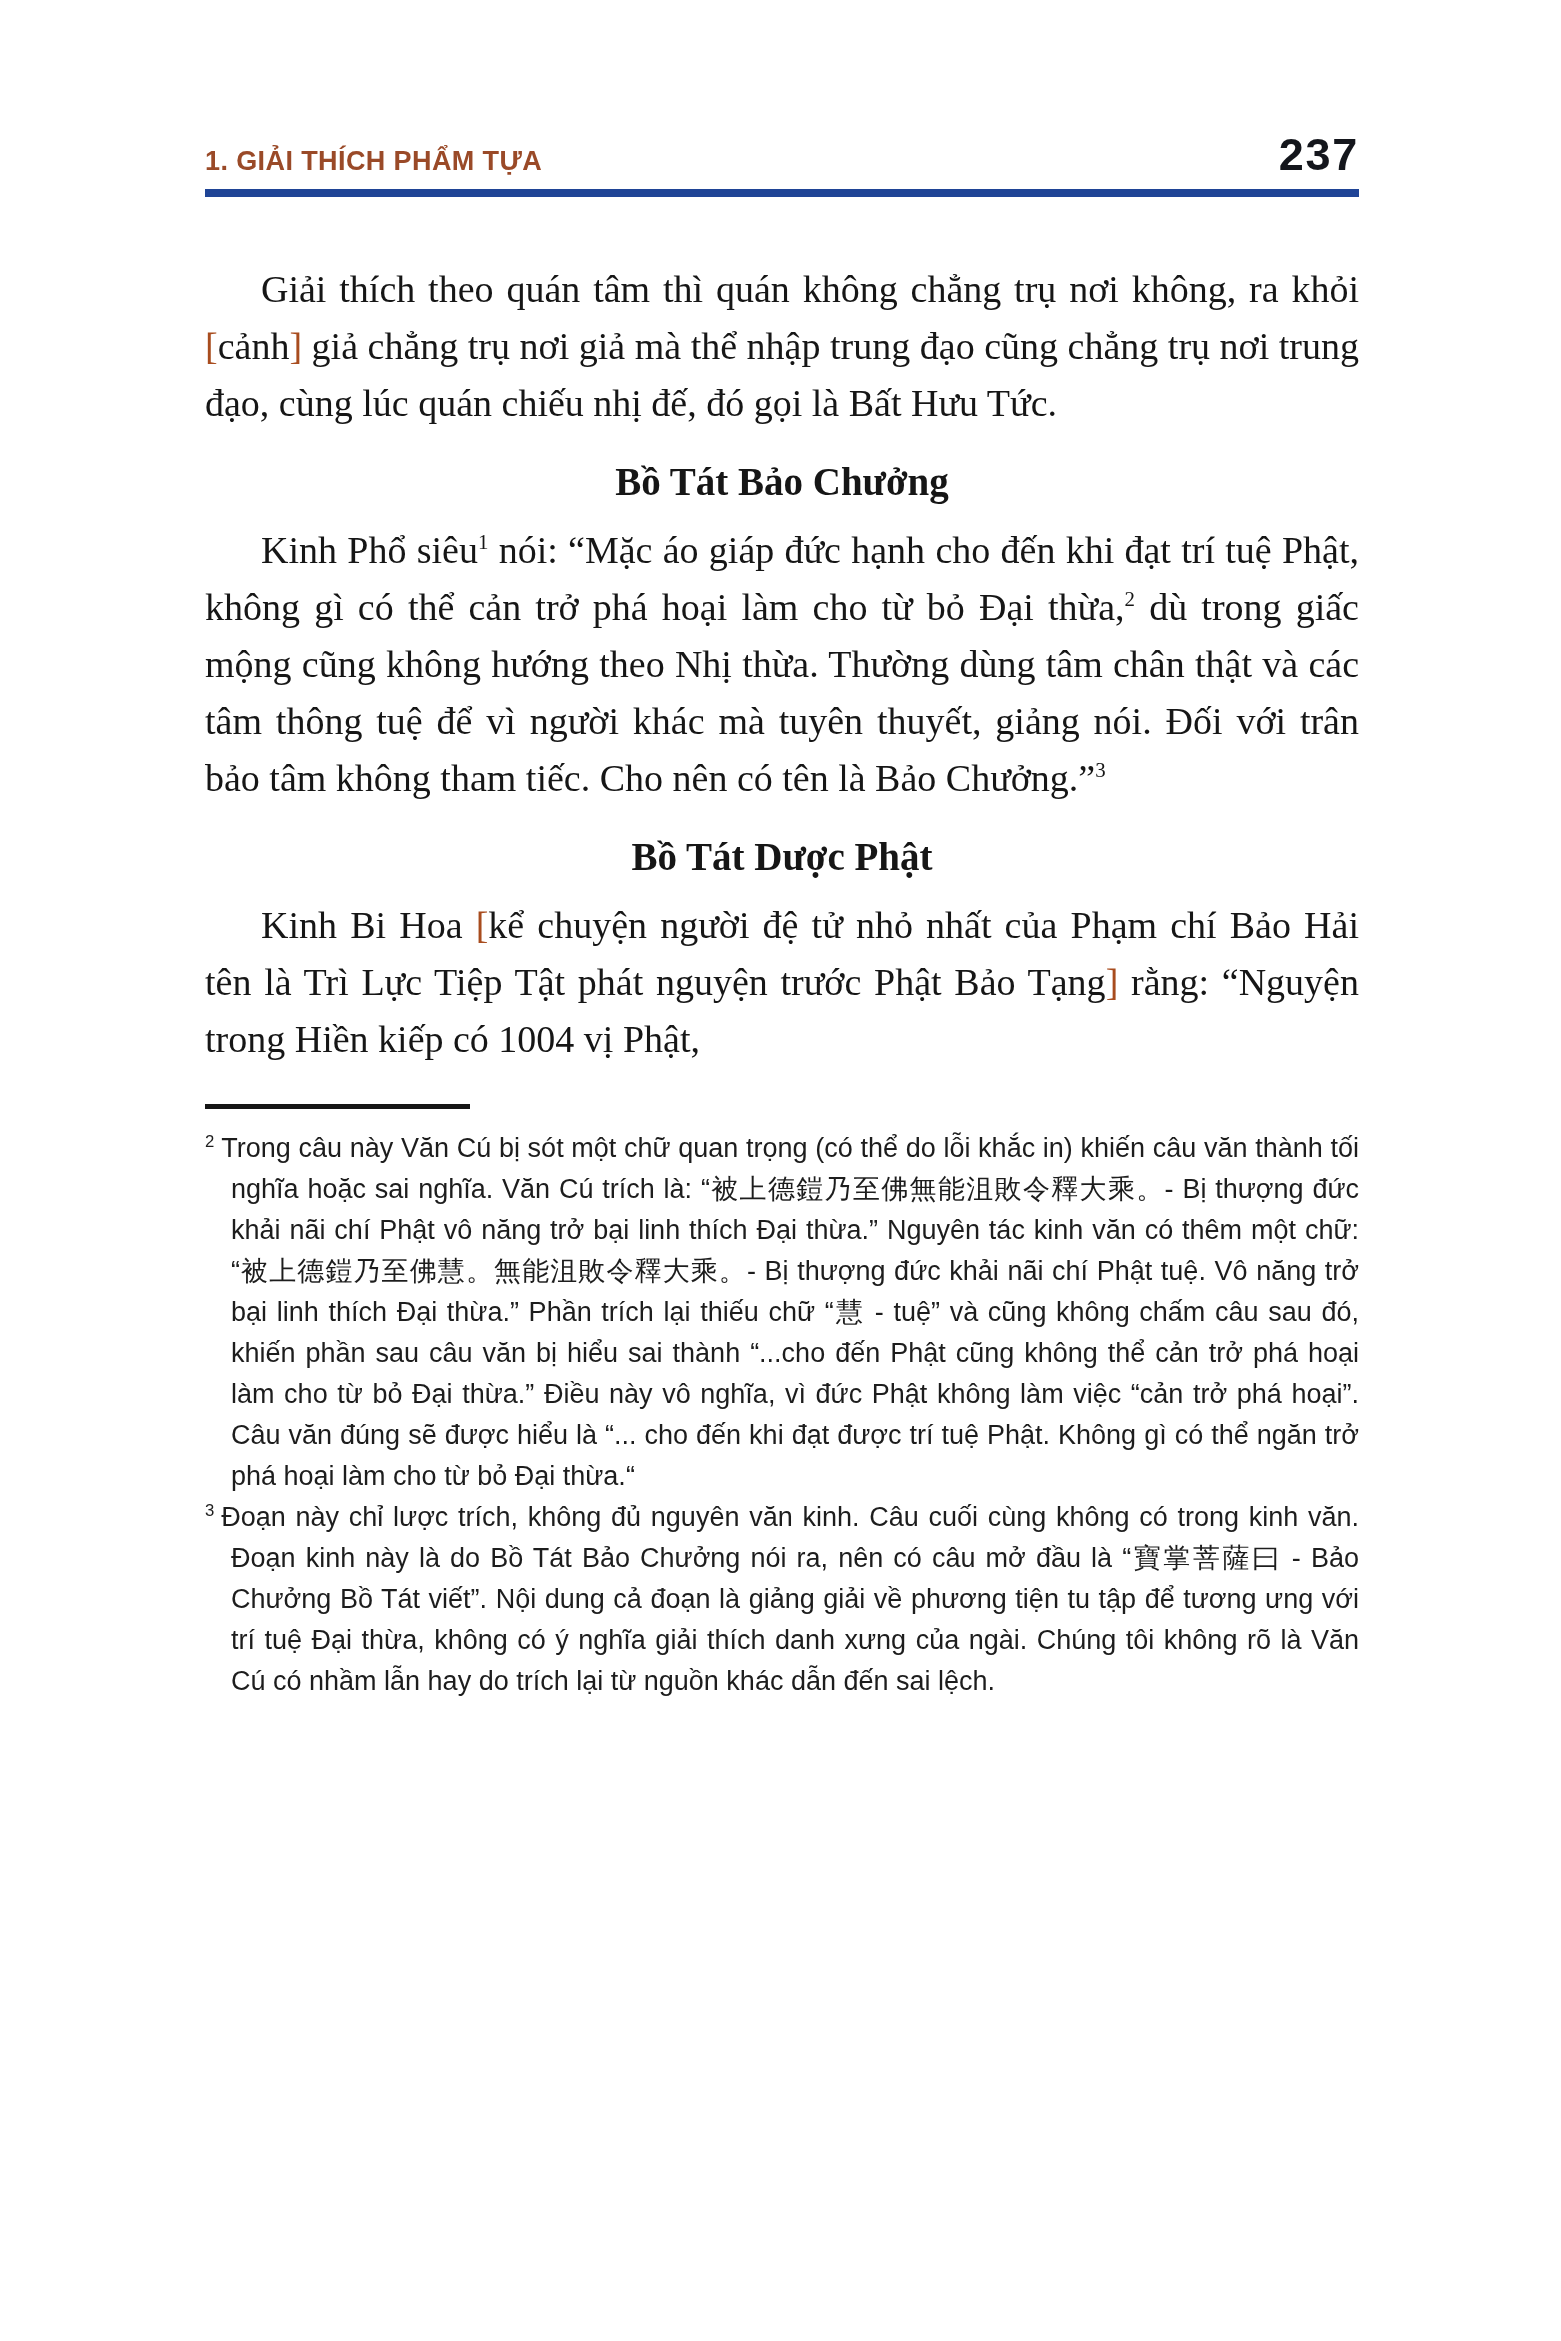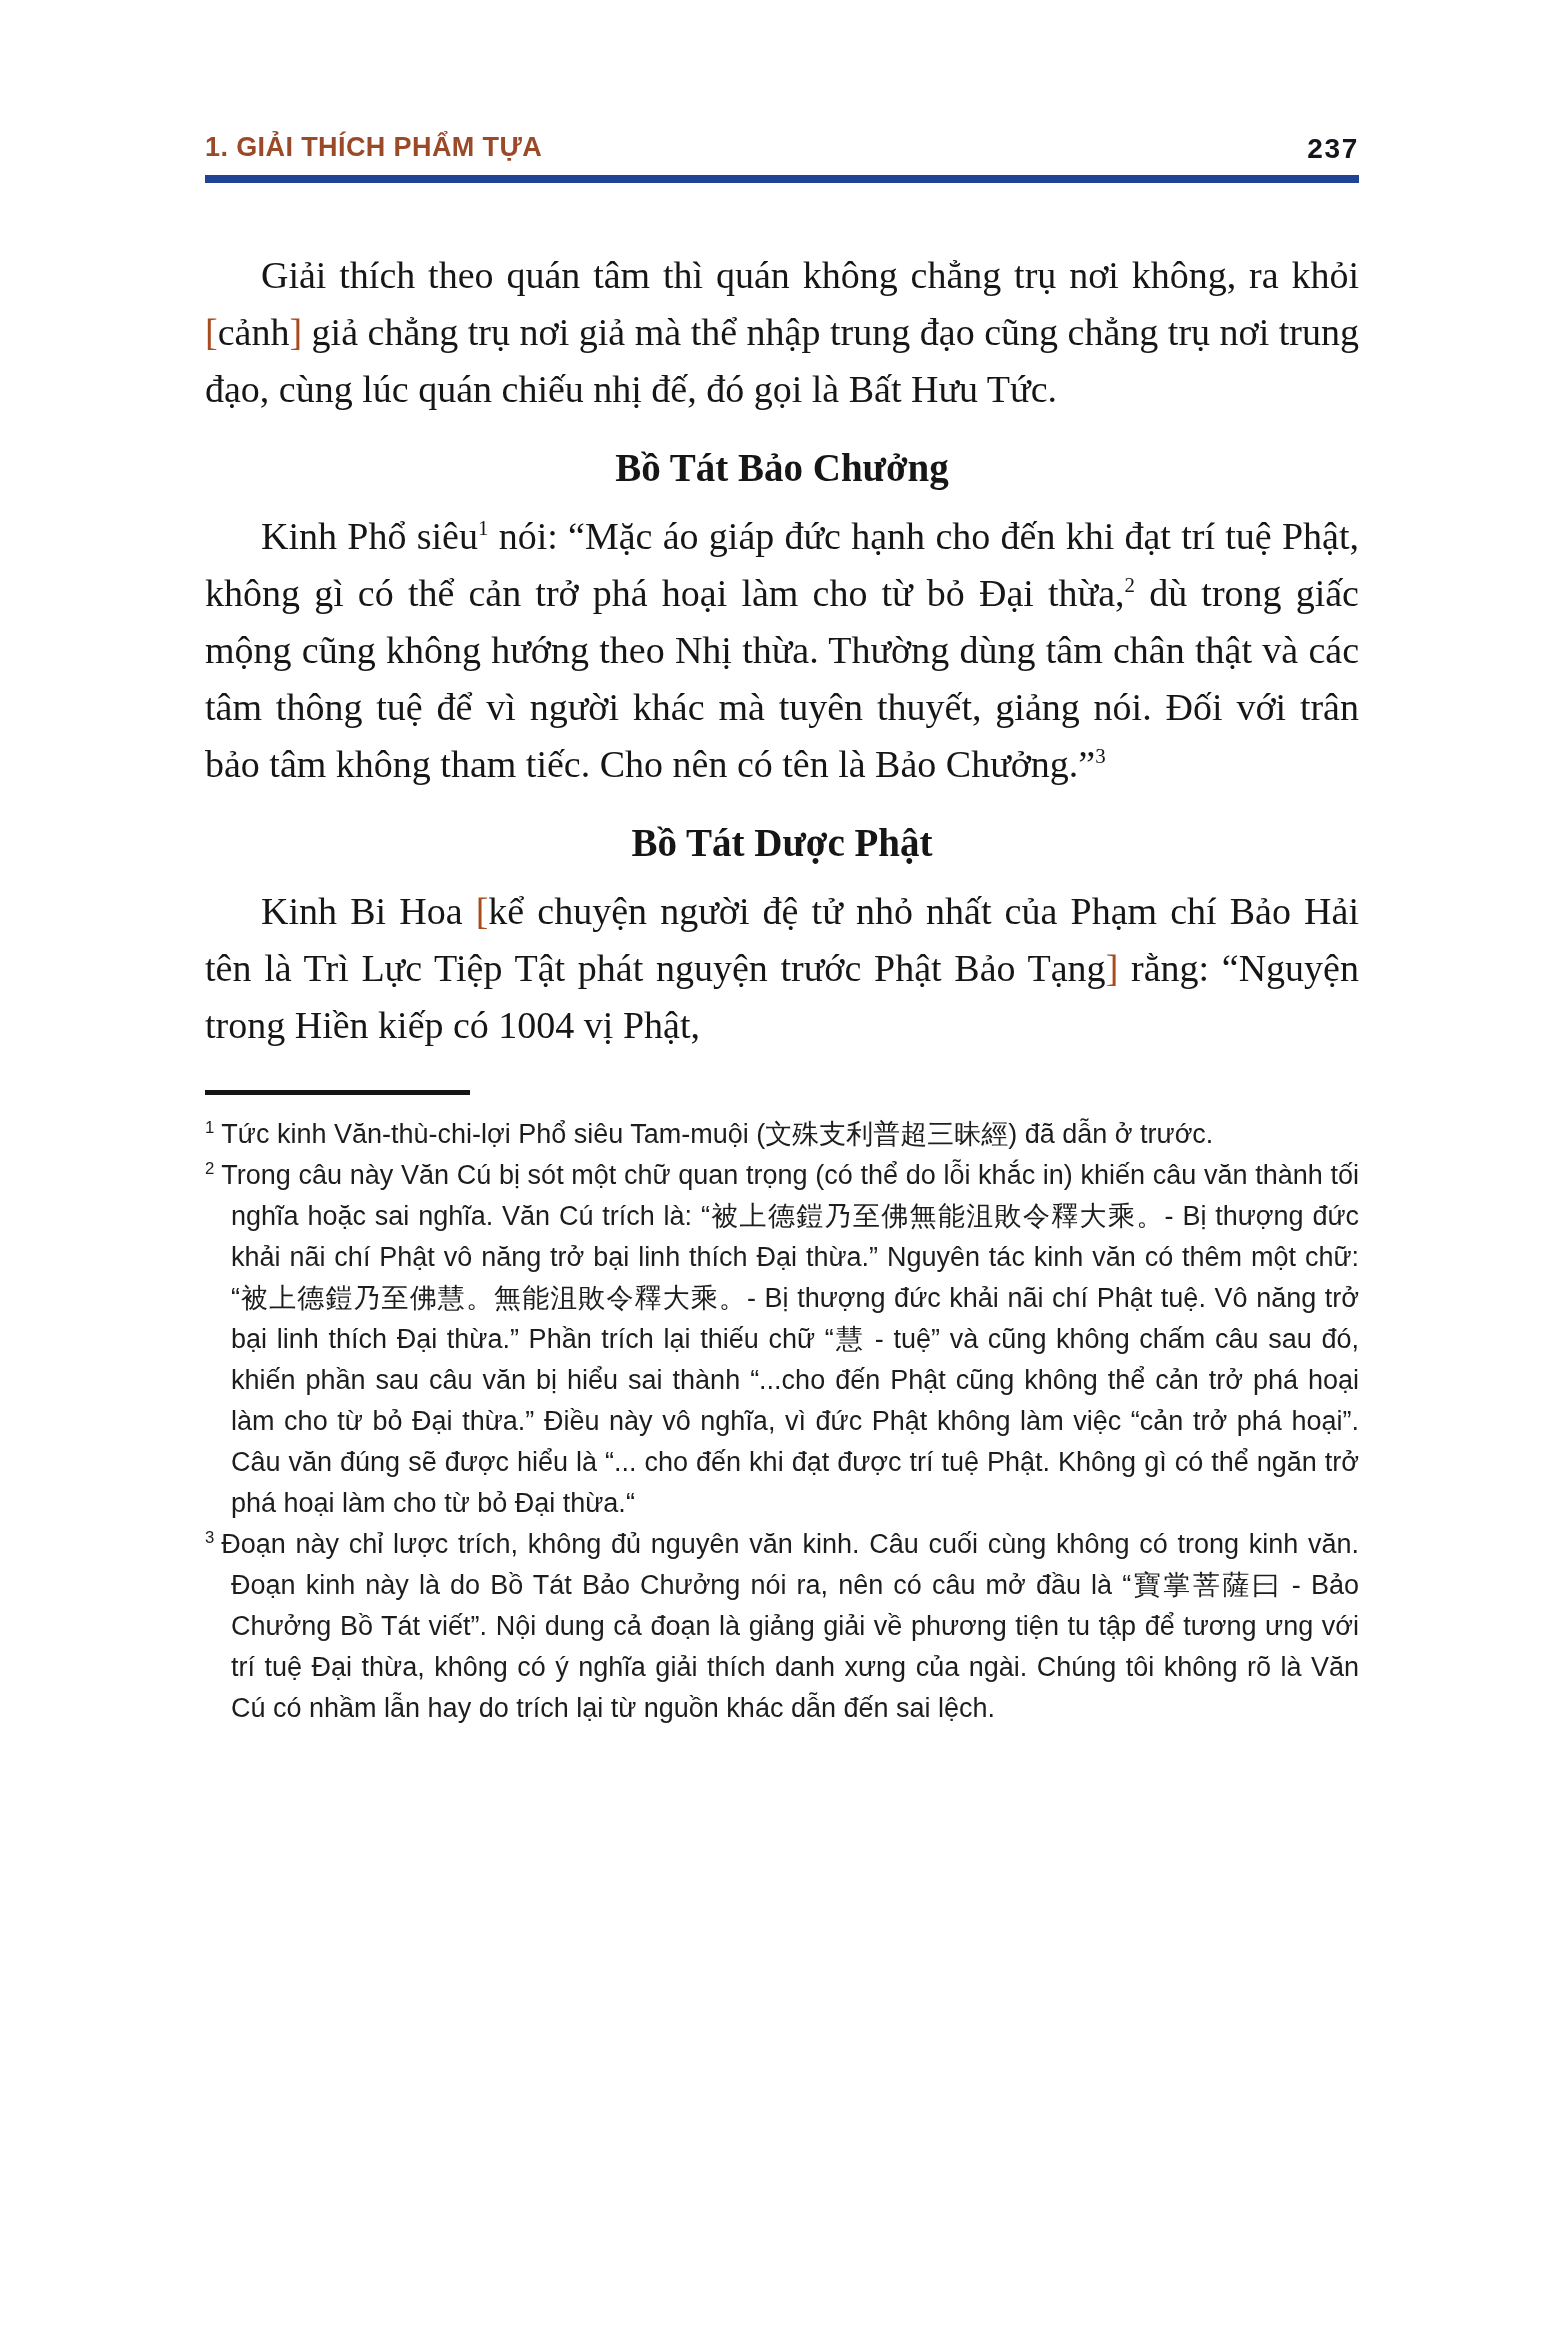--- a/index.html
+++ b/index.html
@@ -31,21 +31,21 @@
   .running-head .section-title{
     font-family:"Liberation Sans","DejaVu Sans",sans-serif;
     font-weight:700;
     font-size:27px;
     letter-spacing:0.4px;
     color:var(--header_brown);
   }
   .running-head .page-number{
     font-family:"Liberation Sans","DejaVu Sans",sans-serif;
     font-weight:700;
-    font-size:28px;
+    font-size:45px;
     letter-spacing:1.7px;
     color:var(--page_number_color);
     line-height:1;
   }
   .head-rule{
     margin-top:12px;
     height:7.8px;
     background:var(--rule_blue);
   }
   
@@ -114,19 +114,18 @@
       <p><span>Giải thích theo quán tâm thì quán không chẳng trụ nơi không, ra khỏi </span><span class="accent">[</span><span>cảnh</span><span class="accent">]</span><span> giả chẳng trụ nơi giả mà thể nhập trung đạo cũng chẳng trụ nơi trung đạo, cùng lúc quán chiếu nhị đế, đó gọi là Bất Hưu Tức.</span></p>
       <h2><span>Bồ Tát Bảo Chưởng</span></h2>
       <p><span>Kinh Phổ siêu</span><span class="sup">1</span><span> nói: “Mặc áo giáp đức hạnh cho đến khi đạt trí tuệ Phật, không gì có thể cản trở phá hoại làm cho từ bỏ Đại thừa,</span><span class="sup">2</span><span> dù trong giấc mộng cũng không hướng theo Nhị thừa. Thường dùng tâm chân thật và các tâm thông tuệ để vì người khác mà tuyên thuyết, giảng nói. Đối với trân bảo tâm không tham tiếc. Cho nên có tên là Bảo Chưởng.”</span><span class="sup">3</span></p>
       <h2><span>Bồ Tát Dược Phật</span></h2>
       <p><span>Kinh Bi Hoa </span><span class="accent">[</span><span>kể chuyện người đệ tử nhỏ nhất của Phạm chí Bảo Hải tên là Trì Lực Tiệp Tật phát nguyện trước Phật Bảo Tạng</span><span class="accent">]</span><span> rằng: “Nguyện trong Hiền kiếp có 1004 vị Phật,</span></p>
     </div>
 
   <div class="footnote-rule"></div>
 
   <div class="footnotes">
-      <div class="footnote"><span class="fn-marker">1</span><span>Tức kinh Văn-thù-chi-lợi Phổ siêu Tam-muội (文殊支利普超三昧經) đã dẫn ở trước.</span></div>
       <div class="footnote"><span class="fn-marker">2</span><span>Trong câu này Văn Cú bị sót một chữ quan trọng (có thể do lỗi khắc in) khiến câu văn thành tối nghĩa hoặc sai nghĩa. Văn Cú trích là: “被上德鎧乃至佛無能沮敗令釋大乘。- Bị thượng đức khải nãi chí Phật vô năng trở bại linh thích Đại thừa.” Nguyên tác kinh văn có thêm một chữ: “被上德鎧乃至佛慧。無能沮敗令釋大乘。- Bị thượng đức khải nãi chí Phật tuệ. Vô năng trở bại linh thích Đại thừa.” Phần trích lại thiếu chữ “慧 - tuệ” và cũng không chấm câu sau đó, khiến phần sau câu văn bị hiểu sai thành “...cho đến Phật cũng không thể cản trở phá hoại làm cho từ bỏ Đại thừa.” Điều này vô nghĩa, vì đức Phật không làm việc “cản trở phá hoại”. Câu văn đúng sẽ được hiểu là “... cho đến khi đạt được trí tuệ Phật. Không gì có thể ngăn trở phá hoại làm cho từ bỏ Đại thừa.“</span></div>
       <div class="footnote"><span class="fn-marker">3</span><span>Đoạn này chỉ lược trích, không đủ nguyên văn kinh. Câu cuối cùng không có trong kinh văn. Đoạn kinh này là do Bồ Tát Bảo Chưởng nói ra, nên có câu mở đầu là “寶掌菩薩曰 - Bảo Chưởng Bồ Tát viết”. Nội dung cả đoạn là giảng giải về phương tiện tu tập để tương ưng với trí tuệ Đại thừa, không có ý nghĩa giải thích danh xưng của ngài. Chúng tôi không rõ là Văn Cú có nhầm lẫn hay do trích lại từ nguồn khác dẫn đến sai lệch.</span></div>
     </div>
 
 </div>
 
 
 </body></html>

